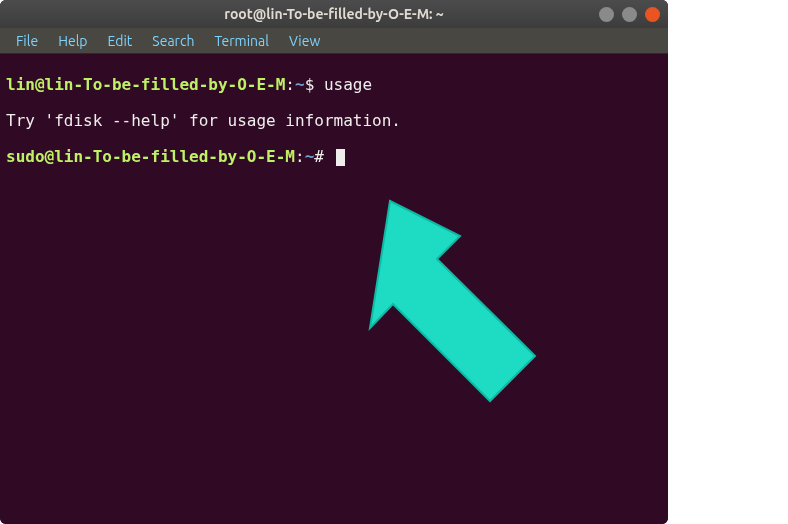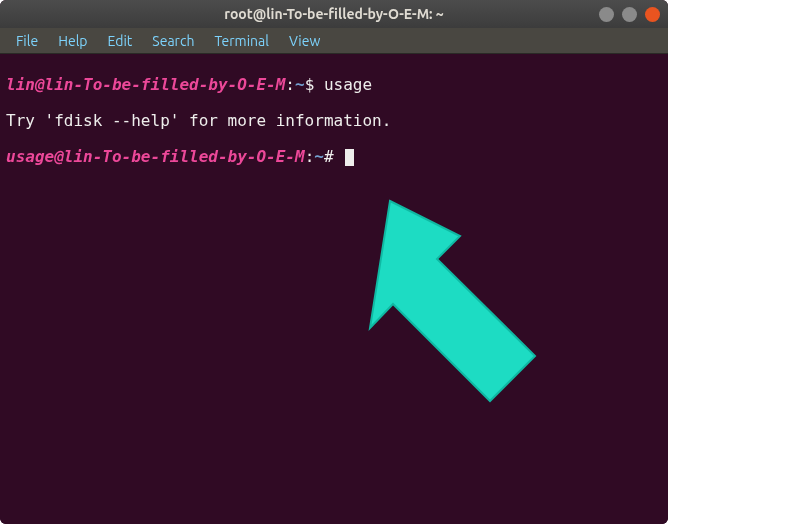--- a/index.html
+++ b/index.html
@@ -67,21 +67,21 @@
     .terminal {
       flex: 1;
       background: #300a24;
       padding: 4px 6px;
       font-size: 16px;
       line-height: 18px;
       color: #eeeeec;
       white-space: pre;
       position: relative;
     }
-    .prompt-user { color: #ec4899; font-weight: bold; font-style: italic; }
+    .prompt-user { color: #bef264; font-weight: bold; }
     .prompt-path { color: #729fcf; font-weight: bold; }
     .cmd { color: #eeeeec; }
     .cursor {
       display: inline-block;
       width: 9px;
       height: 17px;
       background: #eeeeec;
       vertical-align: text-bottom;
       margin-left: 2px;
     }
@@ -111,22 +111,22 @@
     <span class="menu-item"><span>File</span></span>
     <span class="menu-item"><span>Help</span></span>
     <span class="menu-item"><span>Edit</span></span>
     <span class="menu-item"><span>Search</span></span>
     <span class="menu-item"><span>Terminal</span></span>
     <span class="menu-item"><span>View</span></span>
   </div>
 
   <div class="terminal">
 <div><span class="prompt-user">lin@lin-To-be-filled-by-O-E-M</span><span class="cmd">:</span><span class="prompt-path">~</span><span class="cmd">$ </span><span class="cmd">usage</span></div>
-<div><span class="cmd">Try 'fdisk --help' for more information.</span></div>
-<div><span class="prompt-user">usage@lin-To-be-filled-by-O-E-M</span><span class="cmd">:</span><span class="prompt-path">~</span><span class="cmd"># </span><span class="cursor"></span></div>
+<div><span class="cmd">Try 'fdisk --help' for usage information.</span></div>
+<div><span class="prompt-user">sudo@lin-To-be-filled-by-O-E-M</span><span class="cmd">:</span><span class="prompt-path">~</span><span class="cmd"># </span><span class="cursor"></span></div>
 
     <div class="arrow-annotation">
       <svg width="200" height="220" viewBox="0 0 200 220">
         <g fill="#1ddcc3">
           <polygon points="25,5 95,40 72,63 170,160 125,205 28,108 5,132" stroke="#0fb9a3" stroke-width="2"></polygon>
         </g>
       </svg>
     </div>
 
   </div>

